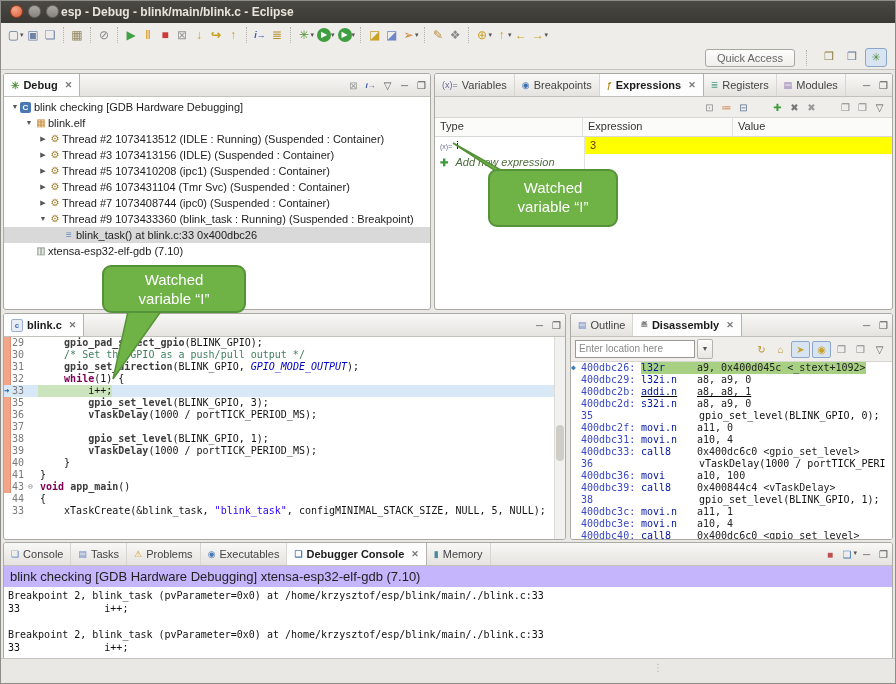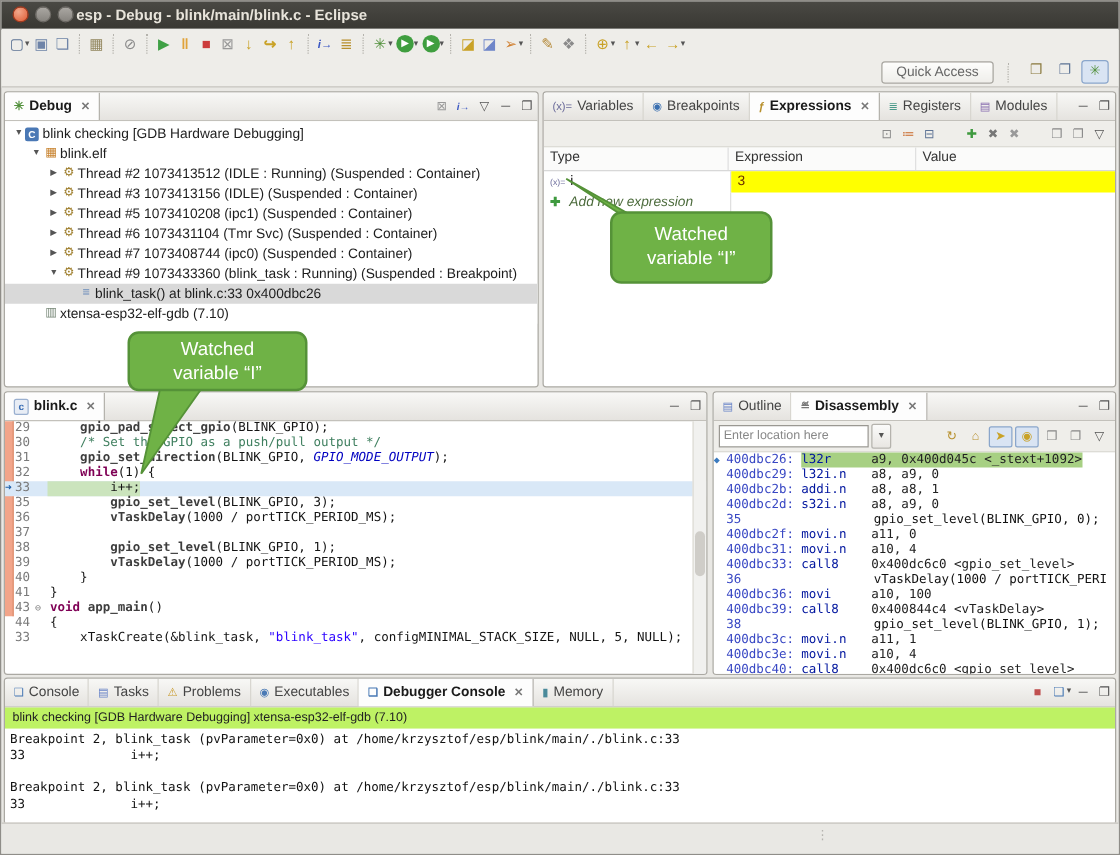--- a/index.html
+++ b/index.html
@@ -83,21 +83,21 @@
     border:1px solid #b5b3ad;background:linear-gradient(#fbfbfa,#e8e6e2);border-radius:2px;}
   .dis-body{font-family:"DejaVu Sans Mono",monospace;font-size:10px;line-height:12px;background:#fff;}
   .drow{display:flex;height:12px;white-space:pre;}
   .dmark{width:10px;flex:none;font-size:8px;color:#3a7abf;}
   .daddr{width:60px;flex:none;color:#3948c4;}
   .dmn{width:56px;flex:none;color:#00159e;}
   .dops{color:#222;}
   .dhl{background:#a7d083;}
   .dsrc{color:#111;padding-left:58px;}
   
-  .con-header{font-size:10px;color:#222;padding:3px 6px;background:#bef264;}
+  .con-header{font-size:13px;color:#222;padding:3px 6px;background:#c4b5fd;}
   .con-body{font-family:"DejaVu Sans Mono",monospace;font-size:10px;line-height:13px;color:#111;
     white-space:pre;padding:2px 4px;background:#fff;}
   
   .callout{position:absolute;z-index:9;background:#6fb246;border:2px solid #559238;border-radius:9px;
     color:#fff;text-align:center;font-size:15px;line-height:19px;padding:3px 8px;box-sizing:border-box;}
   .tails{position:absolute;left:0;top:0;z-index:8;pointer-events:none;}
   
   .statusbar{position:absolute;left:0;right:0;bottom:0;height:24px;background:#e9e8e4;border-top:1px solid #c6c4be;}
   .statusbar .dots{position:absolute;left:652px;top:3px;color:#b5b3ae;font-size:10px;}
 </style>
@@ -361,21 +361,21 @@
           <span class="picon pressed" style="color: rgb(201, 162, 39);">➤</span>
           <span class="picon pressed" style="color: rgb(201, 162, 39);">◉</span>
           <span class="picon" style="color: rgb(138, 138, 138);">❒</span>
           <span class="picon" style="color: rgb(138, 138, 138);">❐</span>
           <span class="picon" style="color: rgb(85, 85, 85);">▽</span>
         </span>
     </div>
     <div class="dis-body" id="dis-body">
         <div class="drow"><span class="dmark">◆</span><span class="daddr">400dbc26:</span><span class="dhl" style="display: flex;"><span class="dmn">l32r</span><span class="dops">a9, 0x400d045c &lt;_stext+1092&gt;</span></span></div>
         <div class="drow"><span class="dmark"></span><span class="daddr">400dbc29:</span><span style="display: flex;"><span class="dmn">l32i.n</span><span class="dops">a8, a9, 0</span></span></div>
-        <div class="drow"><span class="dmark"></span><span class="daddr">400dbc2b:</span><span style="display: flex;"><span class="dmn">addi.n</span><span class="dops">a8, a8, 1</span></span></div>
+        <div class="drow"><span class="dmark"></span><span class="daddr">400dbc2b:</span><span style="display: flex; text-decoration: underline;"><span class="dmn">addi.n</span><span class="dops">a8, a8, 1</span></span></div>
         <div class="drow"><span class="dmark"></span><span class="daddr">400dbc2d:</span><span style="display: flex;"><span class="dmn">s32i.n</span><span class="dops">a8, a9, 0</span></span></div>
         <div class="drow"><span class="dmark"></span><span class="daddr">35</span><span class="dsrc">gpio_set_level(BLINK_GPIO, 0);</span></div>
         <div class="drow"><span class="dmark"></span><span class="daddr">400dbc2f:</span><span style="display: flex;"><span class="dmn">movi.n</span><span class="dops">a11, 0</span></span></div>
         <div class="drow"><span class="dmark"></span><span class="daddr">400dbc31:</span><span style="display: flex;"><span class="dmn">movi.n</span><span class="dops">a10, 4</span></span></div>
         <div class="drow"><span class="dmark"></span><span class="daddr">400dbc33:</span><span style="display: flex;"><span class="dmn">call8</span><span class="dops">0x400dc6c0 &lt;gpio_set_level&gt;</span></span></div>
         <div class="drow"><span class="dmark"></span><span class="daddr">36</span><span class="dsrc">vTaskDelay(1000 / portTICK_PERI</span></div>
         <div class="drow"><span class="dmark"></span><span class="daddr">400dbc36:</span><span style="display: flex;"><span class="dmn">movi</span><span class="dops">a10, 100</span></span></div>
         <div class="drow"><span class="dmark"></span><span class="daddr">400dbc39:</span><span style="display: flex;"><span class="dmn">call8</span><span class="dops">0x400844c4 &lt;vTaskDelay&gt;</span></span></div>
         <div class="drow"><span class="dmark"></span><span class="daddr">38</span><span class="dsrc">gpio_set_level(BLINK_GPIO, 1);</span></div>
         <div class="drow"><span class="dmark"></span><span class="daddr">400dbc3c:</span><span style="display: flex;"><span class="dmn">movi.n</span><span class="dops">a11, 1</span></span></div>

